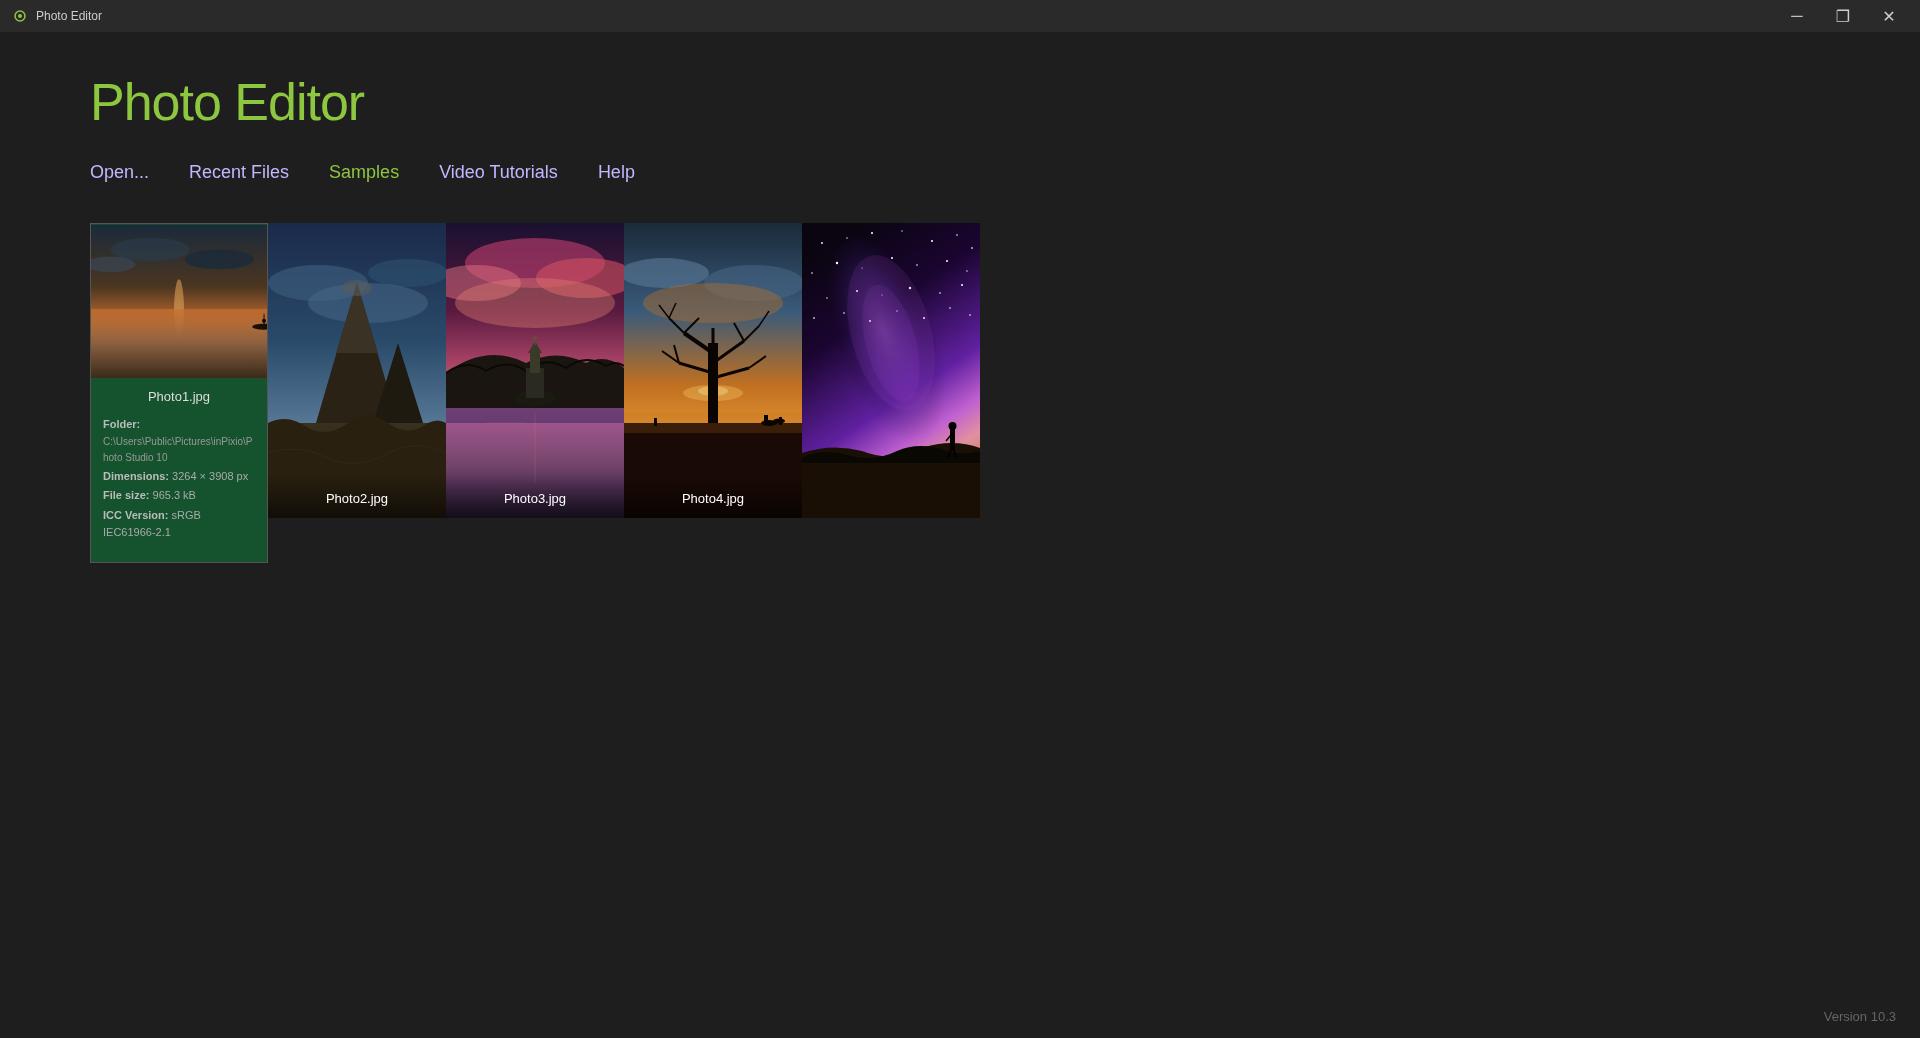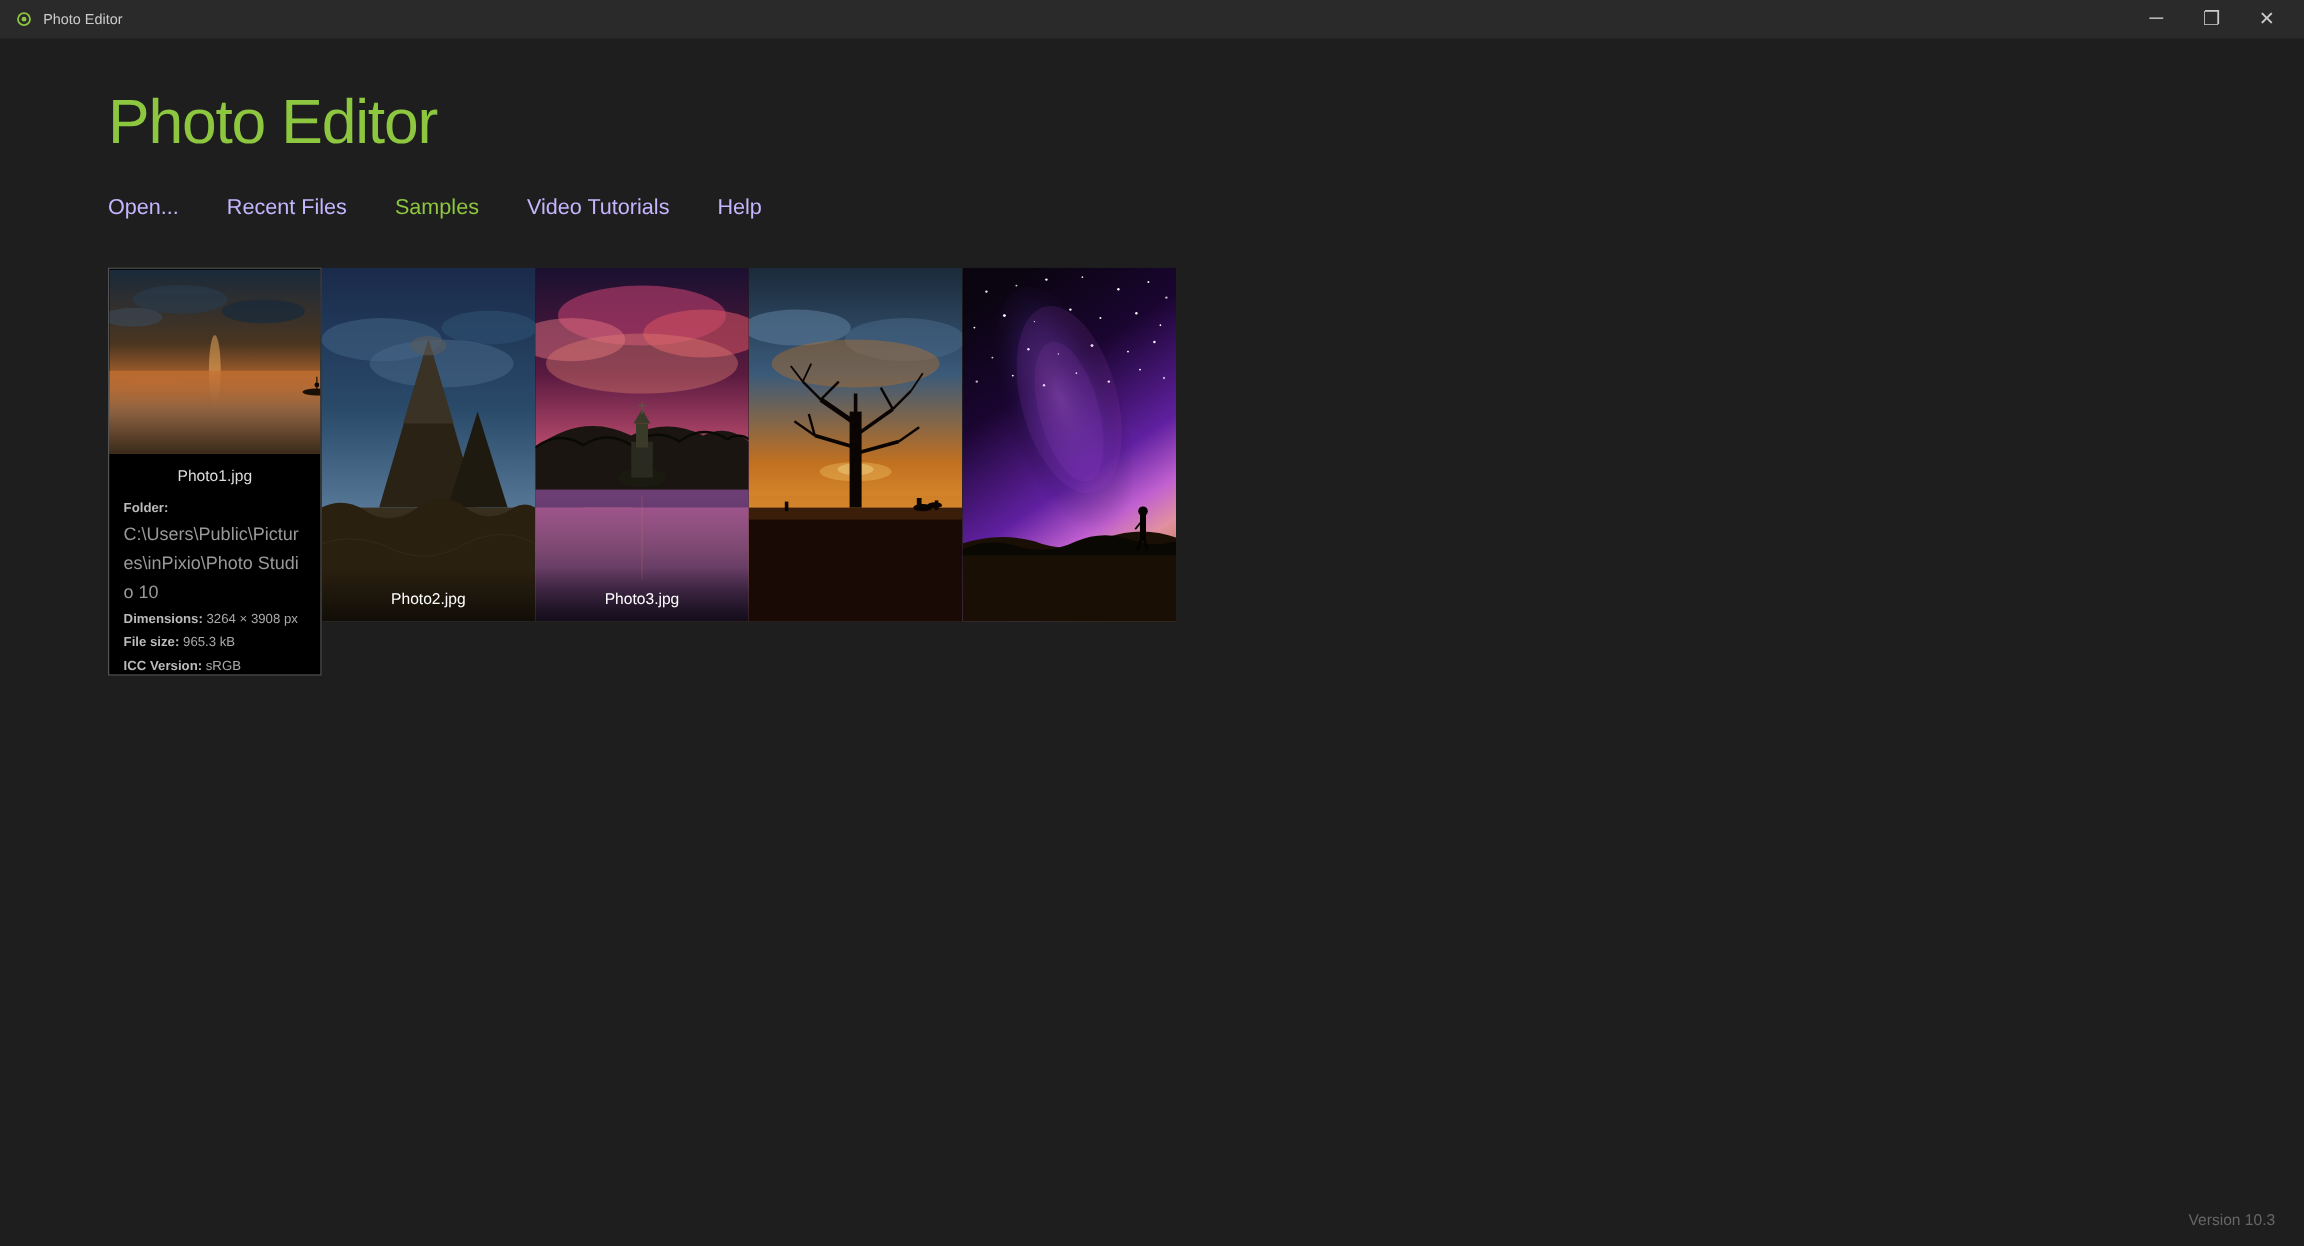--- a/index.html
+++ b/index.html
@@ -93,21 +93,21 @@
       display: flex;
       align-items: stretch;
       gap: 0;
       height: 340px;
     }
 
     
     .photo-card-selected {
       width: 178px;
       min-width: 178px;
-      background: #000000;
+      background: #14532d;
       border: 1px solid #555;
       display: flex;
       flex-direction: column;
       overflow: hidden;
       position: relative;
       z-index: 2;
     }
     .photo-card-selected .thumb {
       width: 100%;
       height: 155px;
@@ -244,21 +244,21 @@
           <line x1="175" y1="90" x2="175" y2="103" stroke="#1a0f05" stroke-width="1"></line>
           <path d="M168 103 Q175 107 182 103" fill="#1a0f05"></path>
 
           <circle cx="175" cy="97" r="2" fill="#0a0503"></circle>
         </svg>
       </div>
       <div class="info">
         <div class="photo-name">Photo1.jpg</div>
         <div class="meta-row">
           <span class="meta-label">Folder:</span>
-          <span style="font-size:15px;color:#999;display:block;word-break:break-all;">C:\Users\Public\Pictures\inPixio\Photo Studio 10</span>
+          <span style="font-size:10px;color:#999;display:block;word-break:break-all;">C:\Users\Public\Pictures\inPixio\Photo Studio 10</span>
         </div>
         <div class="meta-row">
           <span class="meta-label">Dimensions:</span>
           <span>3264 × 3908 px</span>
         </div>
         <div class="meta-row">
           <span class="meta-label">File size:</span>
           <span>965.3 kB</span>
         </div>
         <div class="meta-row">
@@ -392,20 +392,21 @@
         <line x1="125" y1="145" x2="142" y2="133" stroke="#0a0502" stroke-width="2"></line>
 
         <line x1="45" y1="95" x2="35" y2="82" stroke="#0a0502" stroke-width="1.5"></line>
         <line x1="45" y1="95" x2="52" y2="80" stroke="#0a0502" stroke-width="1.5"></line>
         <line x1="135" y1="103" x2="145" y2="88" stroke="#0a0502" stroke-width="1.5"></line>
         <line x1="89" y1="125" x2="89" y2="105" stroke="#0a0502" stroke-width="3"></line>
 
         <ellipse cx="145" cy="200" rx="8" ry="3" fill="#0a0502"></ellipse>
         <ellipse cx="155" cy="198" rx="6" ry="2.5" fill="#0a0502"></ellipse>
       </svg>
+      <div class="thumb-label">Photo4.jpg</div>
     </div>
 
     <div class="photo-thumb-item">
       <svg class="photo-svg" viewBox="0 0 178 295" xmlns="http://www.w3.org/2000/svg">
         <defs>
           <linearGradient id="sky5" x1="0.3" y1="0" x2="0.7" y2="1">
             <stop offset="0%" stop-color="#0a0510"></stop>
             <stop offset="30%" stop-color="#1a0530"></stop>
             <stop offset="60%" stop-color="#6020a0"></stop>
             <stop offset="75%" stop-color="#c060d0"></stop>

